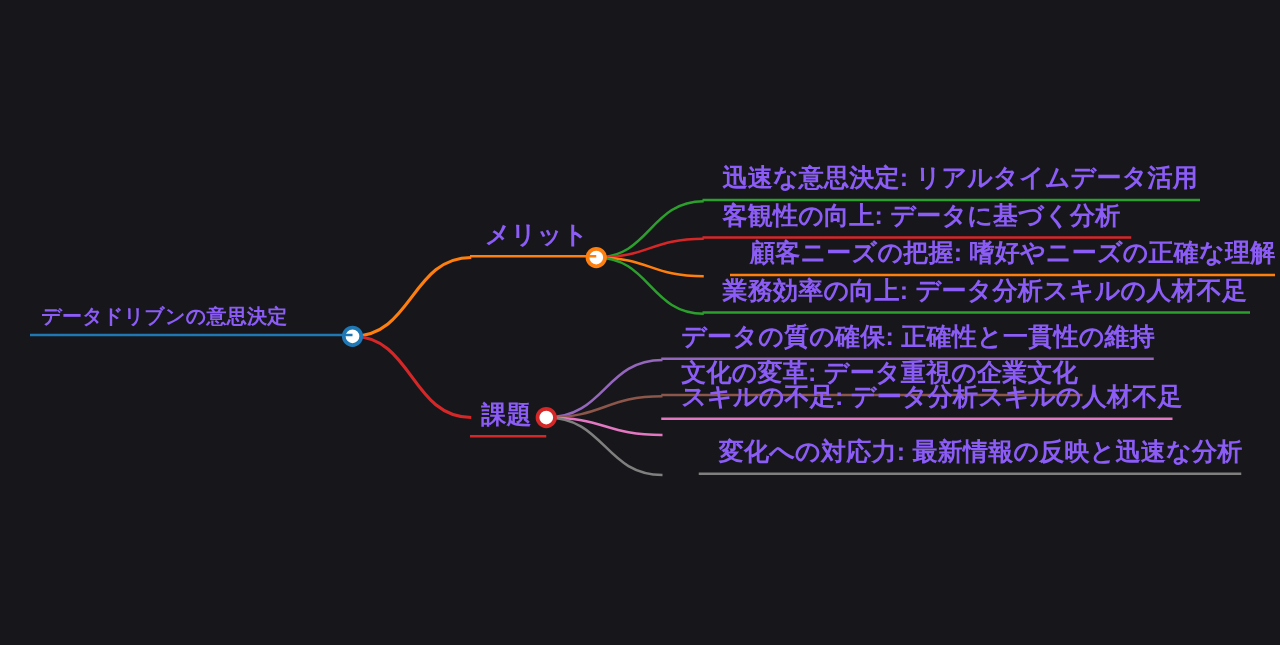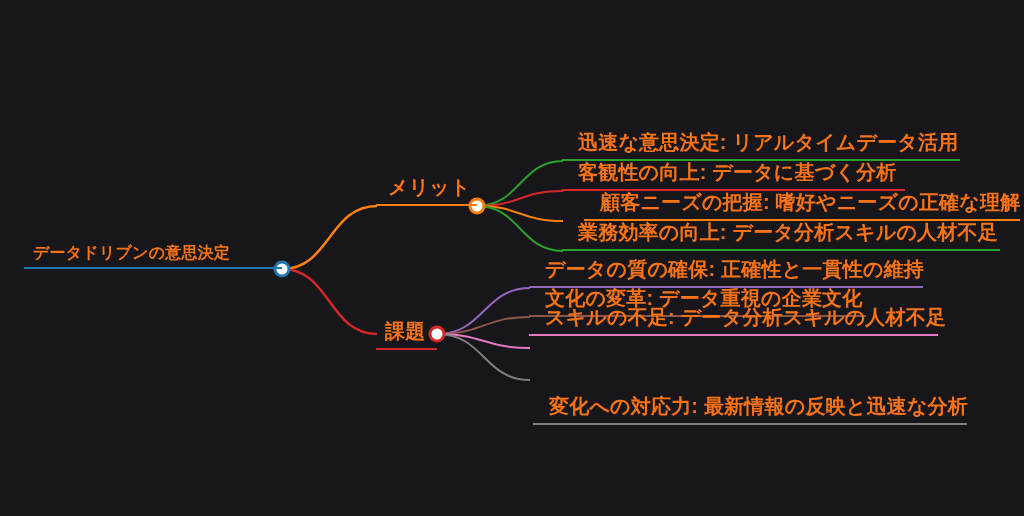--- a/index.html
+++ b/index.html
@@ -24,21 +24,21 @@
     height: 516px;
   }
   .node {
     position: absolute;
     height: 30px;
     box-sizing: border-box;
     border-bottom: 2px solid #888;
     display: flex;
     align-items: flex-end;
     padding: 0 6px 3px 12px;
-    color: #f97316;
+    color: #8b5cf6;
     font-size: 20px;
     font-weight: 700;
     white-space: nowrap;
     letter-spacing: 0.2px;
   }
   .node.root { font-size: 16px; }
 </style>
 </head>
 <body>
 
@@ -71,15 +71,15 @@
   <div class="node" style="left: 376px; top: 304px; width: 61px; padding-left: 9px; border-bottom-color: rgb(214, 39, 40); margin-top: 16px;">課題</div>
 
   <div class="node" style="left: 562px; top: 131px; width: 398px; padding-left: 16px; border-bottom-color: rgb(44, 160, 44);">迅速な意思決定: リアルタイムデータ活用</div>
   <div class="node" style="left: 562px; top: 161px; width: 343px; padding-left: 16px; border-bottom-color: rgb(214, 39, 40);">客観性の向上: データに基づく分析</div>
   <div class="node" style="left: 584px; top: 191px; width: 436px; padding-left: 16px; border-bottom-color: rgb(255, 127, 14);">顧客ニーズの把握: 嗜好やニーズの正確な理解</div>
   <div class="node" style="left: 562px; top: 221px; width: 438px; padding-left: 16px; border-bottom-color: rgb(44, 160, 44);">業務効率の向上: データ分析スキルの人材不足</div>
 
   <div class="node" style="left: 529px; top: 258px; width: 394px; padding-left: 16px; border-bottom-color: rgb(148, 103, 189);">データの質の確保: 正確性と一貫性の維持</div>
   <div class="node" style="left: 529px; top: 287px; width: 337px; padding-left: 16px; border-bottom-color: rgb(140, 86, 75);">文化の変革: データ重視の企業文化</div>
   <div class="node" style="left: 529px; top: 306px; width: 409px; padding-left: 16px; border-bottom-color: rgb(227, 119, 194);">スキルの不足: データ分析スキルの人材不足</div>
-  <div class="node" style="left: 533px; top: 350px; width: 434px; padding-left: 16px; border-bottom-color: rgb(127, 127, 127); margin-top: 45px;">変化への対応力: 最新情報の反映と迅速な分析</div>
+  <div class="node" style="left: 559px; top: 350px; width: 434px; padding-left: 16px; border-bottom-color: rgb(127, 127, 127);">変化への対応力: 最新情報の反映と迅速な分析</div>
 
 </div>
 
 </body></html>

